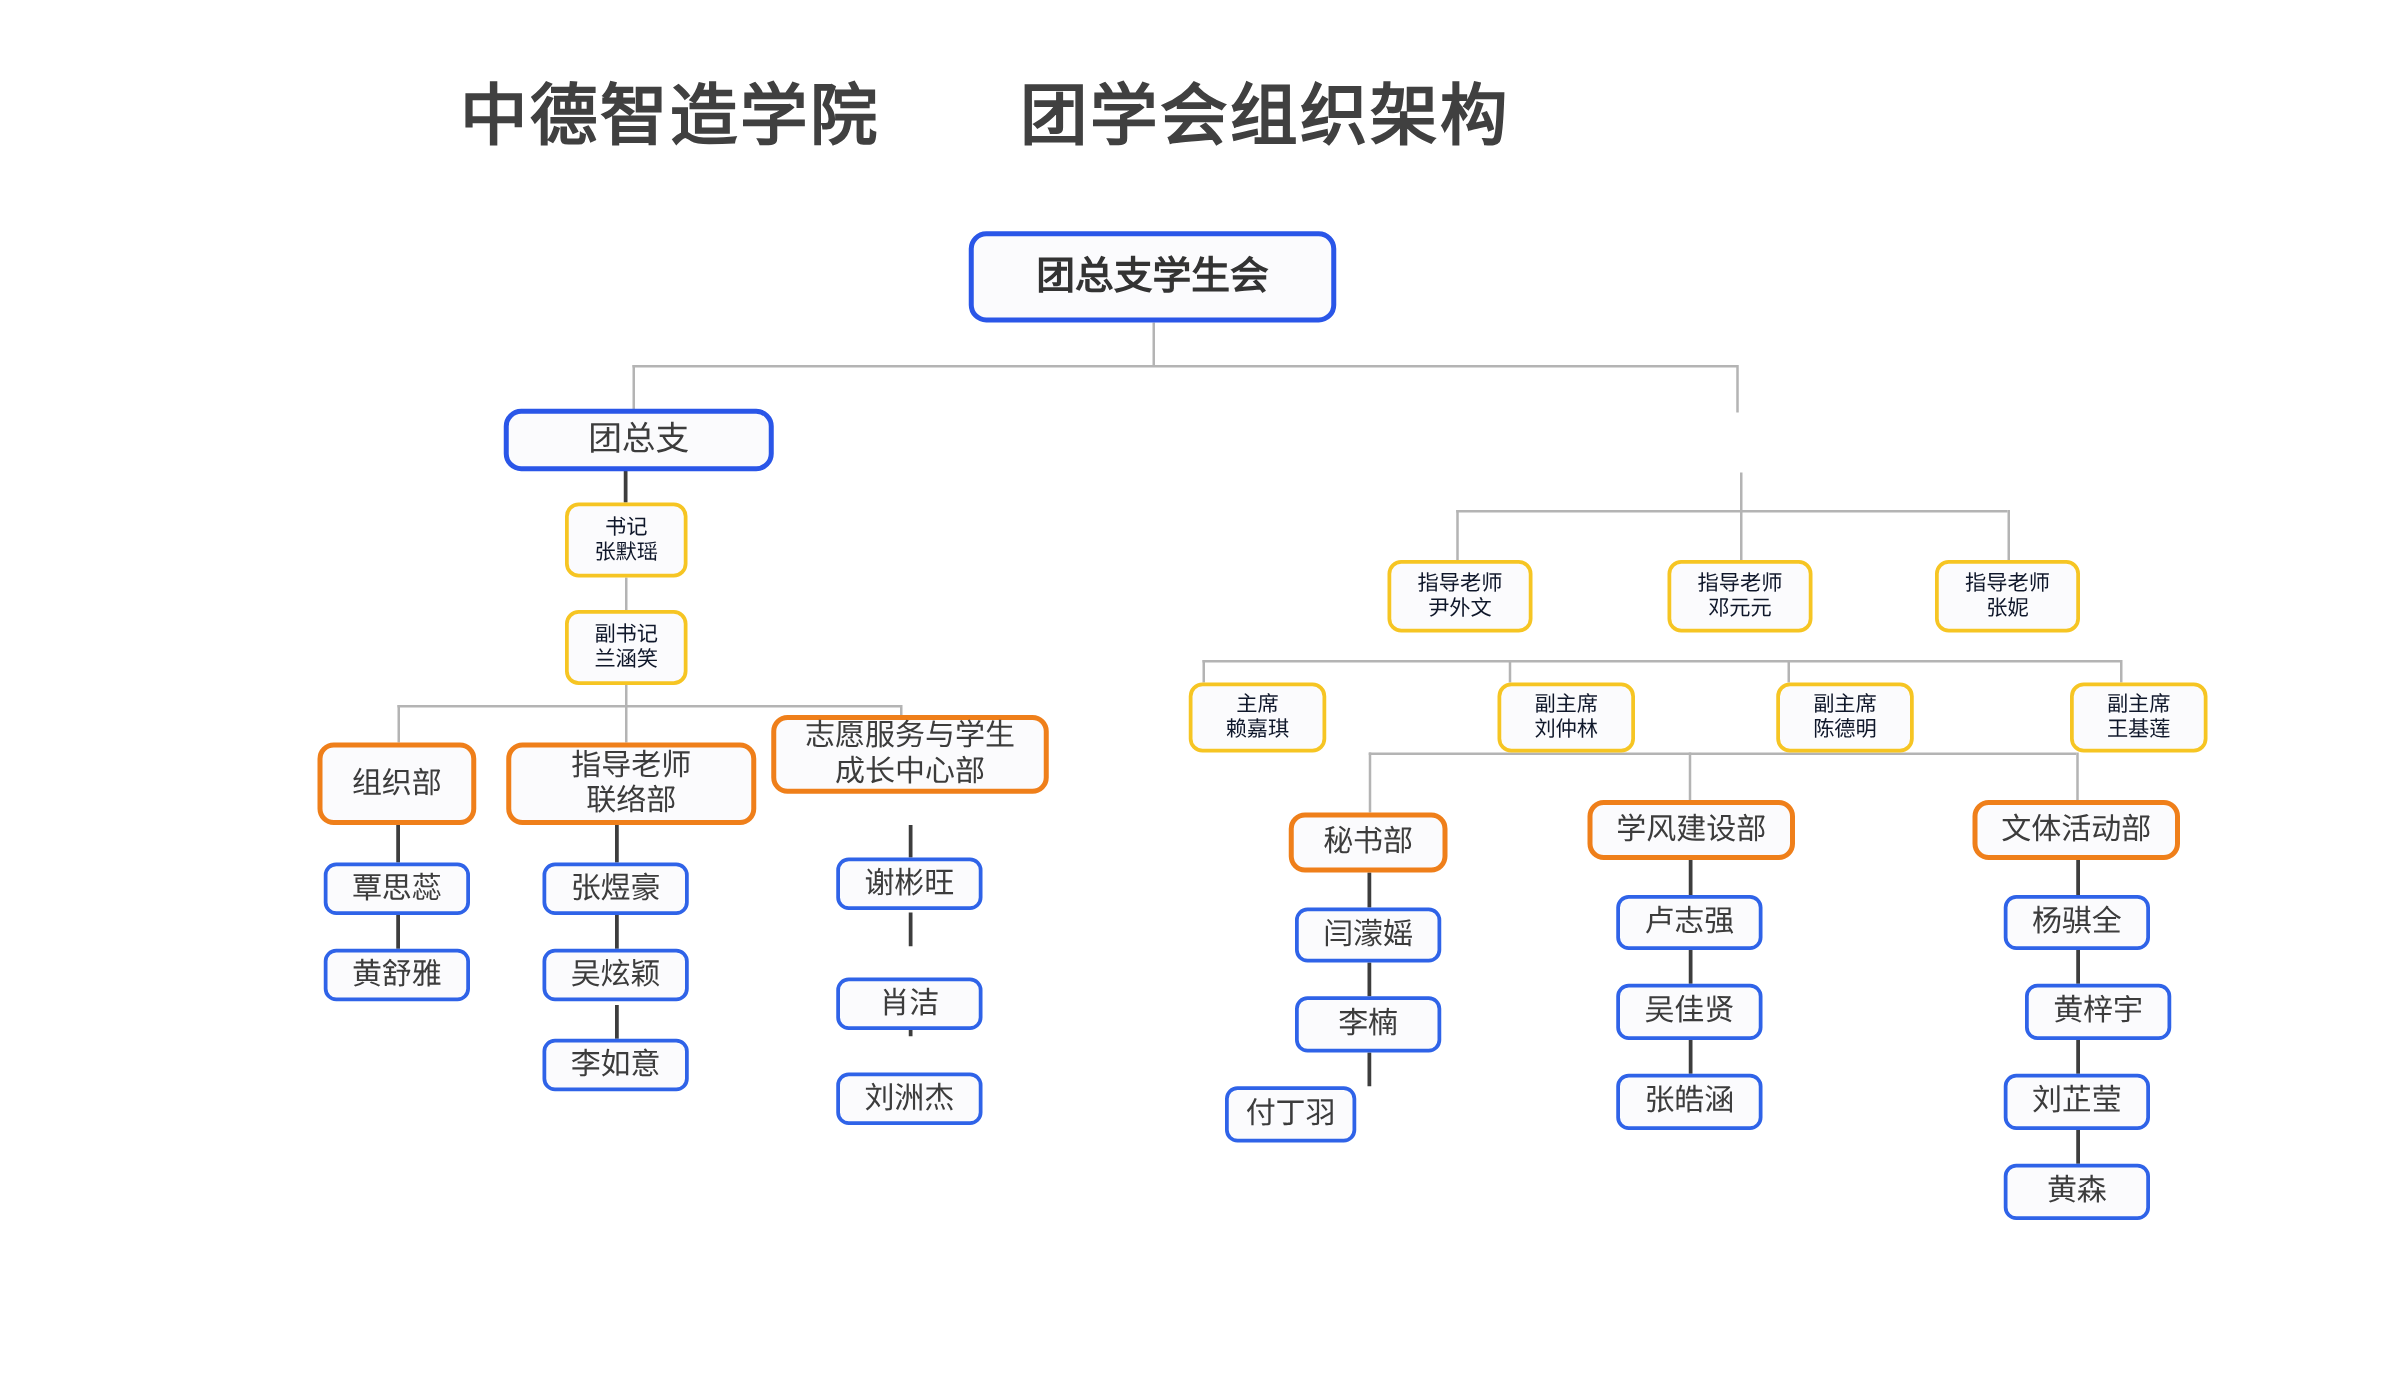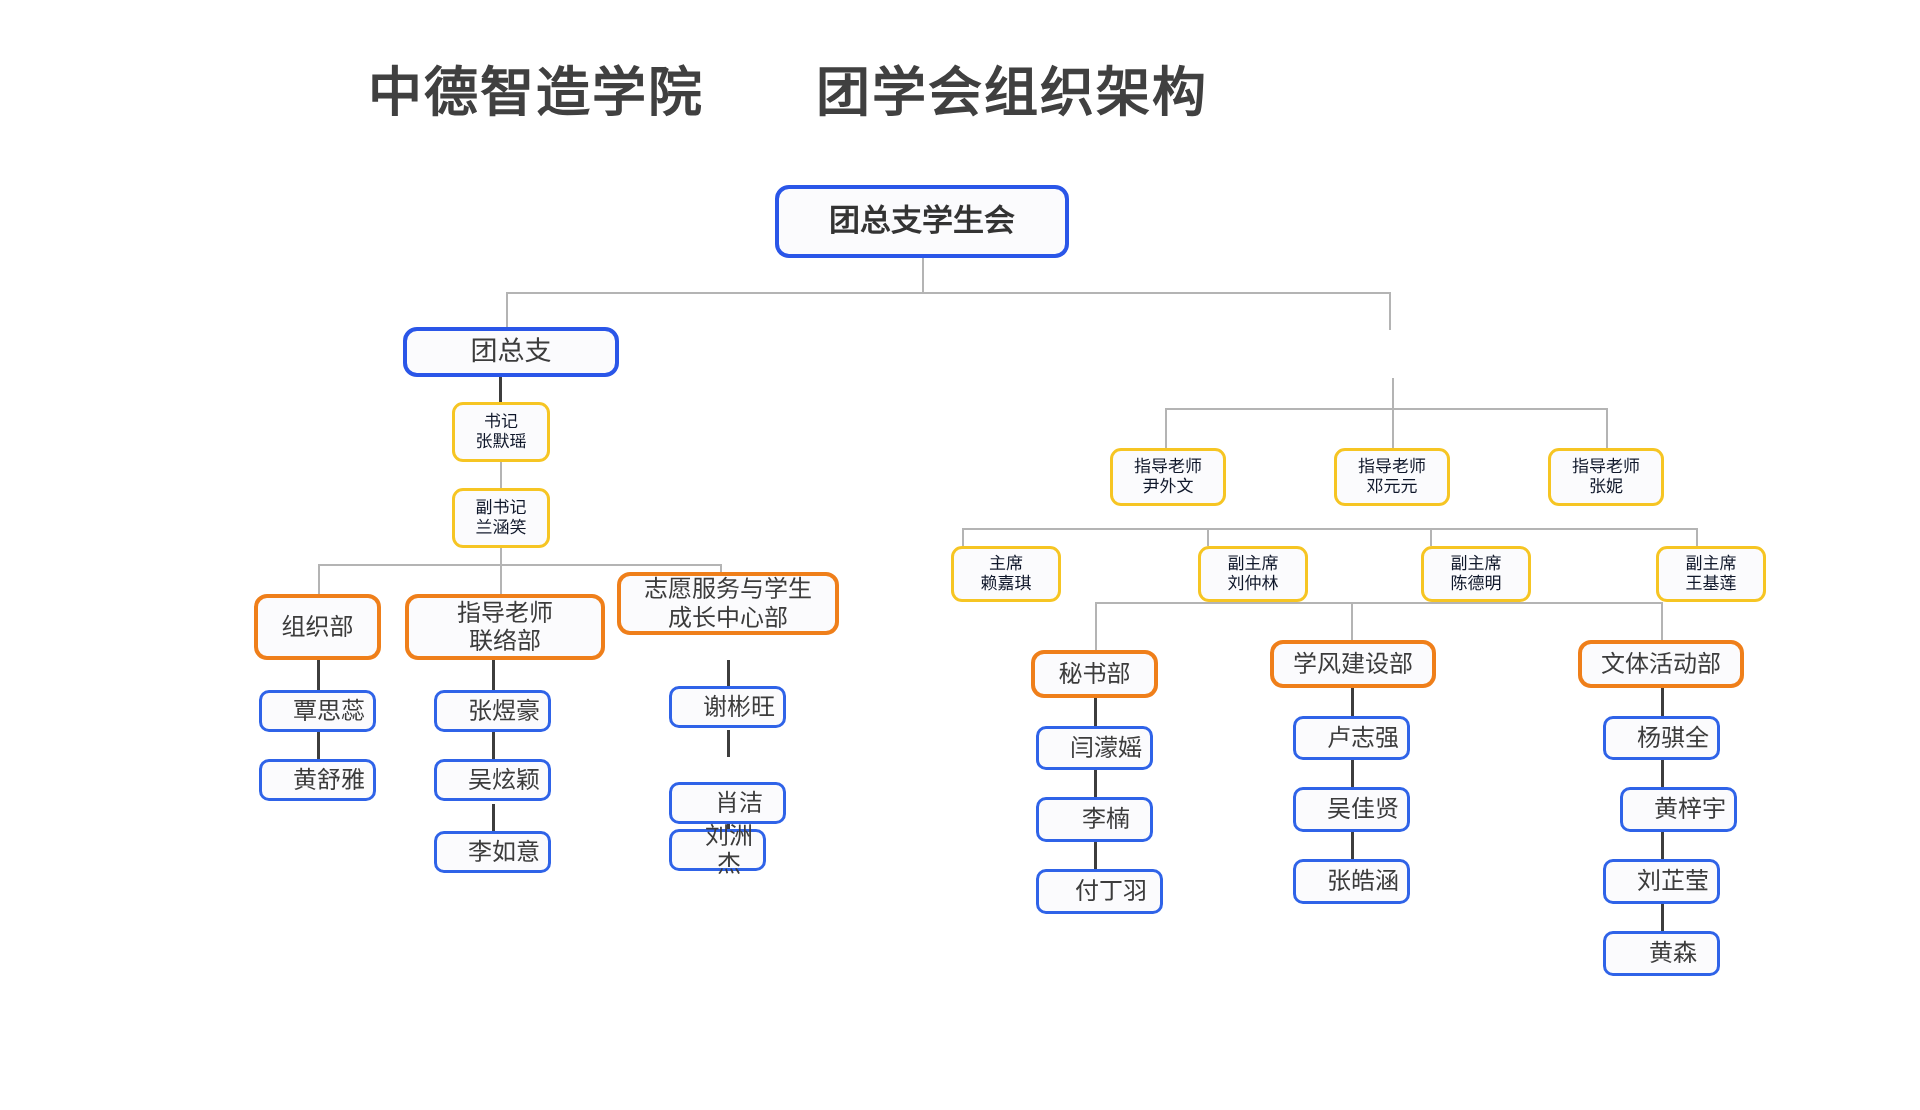--- a/index.html
+++ b/index.html
@@ -55,21 +55,21 @@
     font-size:17px;color:#0f172a;
   }
   
   .n-orange{
     border-color:#ef7f1a;border-width:4px;border-radius:13px;
     font-size:24px;color:#3c3c3c;
   }
   
   .n-member{
     border-color:#2f63e8;border-width:3px;border-radius:10px;
-    font-size:24px;color:#3c3c3c;padding-left:23px;
+    font-size:24px;color:#3c3c3c;
   }
 
   
   .link{position:absolute;background:#b4b4b4;z-index:1;}
   .link.v{width:1.5px;}
   .link.h{height:1.5px;}
   .link.dark{background:#3d3d3d;width:3px;}
 </style>
 </head>
 <body>
@@ -150,21 +150,21 @@
 
   <div class="node n-member" style="left:259px;top:690px;width:117px;height:42px;">覃思蕊</div>
   <div class="node n-member" style="left:259px;top:759px;width:117px;height:42px;">黄舒雅</div>
 
   <div class="node n-member" style="left:434px;top:690px;width:117px;height:42px;">张煜豪</div>
   <div class="node n-member" style="left:434px;top:759px;width:117px;height:42px;">吴炫颖</div>
   <div class="node n-member" style="left:434px;top:831px;width:117px;height:42px;">李如意</div>
 
   <div class="node n-member" style="left:669px;top:686px;width:117px;height:42px;">谢彬旺</div>
   <div class="node n-member" style="left:669px;top:757px;width:117px;height:42px;margin-top:25px;">肖洁</div>
-  <div class="node n-member" style="left:669px;top:829px;width:97px;height:42px;font-family:Liberation Serif, serif;">刘洲杰</div>
+  <div class="node n-member" style="left:669px;top:858px;width:117px;height:42px;font-family:Liberation Serif, serif;">刘洲杰</div>
 
 
   <div class="node n-yellow" style="left:1110px;top:448px;width:116px;height:58px;">指导老师
 尹外文</div>
   <div class="node n-yellow" style="left:1334px;top:448px;width:116px;height:58px;">指导老师
 邓元元</div>
   <div class="node n-yellow" style="left:1548px;top:448px;width:116px;height:58px;">指导老师
 张妮</div>
 
   <div class="node n-yellow" style="left:951px;top:546px;width:110px;height:56px;">主席
@@ -175,21 +175,21 @@
 陈德明</div>
   <div class="node n-yellow" style="left:1656px;top:546px;width:110px;height:56px;">副主席
 王基莲</div>
 
   <div class="node n-orange" style="left:1031px;top:650px;width:127px;height:48px;">秘书部</div>
   <div class="node n-orange" style="left:1270px;top:640px;width:166px;height:48px;">学风建设部</div>
   <div class="node n-orange" style="left:1578px;top:640px;width:166px;height:48px;">文体活动部</div>
 
   <div class="node n-member" style="left:1036px;top:726px;width:117px;height:44px;">闫濛媱</div>
   <div class="node n-member" style="left:1036px;top:797px;width:117px;height:45px;">李楠</div>
-  <div class="node n-member" style="left:1036px;top:869px;width:127px;height:45px;">付丁羽</div>
+  <div class="node n-member" style="left:980px;top:869px;width:105px;height:45px;">付丁羽</div>
 
   <div class="node n-member" style="left:1293px;top:716px;width:117px;height:44px;">卢志强</div>
   <div class="node n-member" style="left:1293px;top:787px;width:117px;height:45px;">吴佳贤</div>
   <div class="node n-member" style="left:1293px;top:859px;width:117px;height:45px;">张皓涵</div>
 
   <div class="node n-member" style="left:1603px;top:716px;width:117px;height:44px;">杨骐全</div>
   <div class="node n-member" style="left:1620px;top:787px;width:117px;height:45px;">黄梓宇</div>
   <div class="node n-member" style="left:1603px;top:859px;width:117px;height:45px;">刘芷莹</div>
   <div class="node n-member" style="left:1603px;top:931px;width:117px;height:45px;">黄森</div>
 

